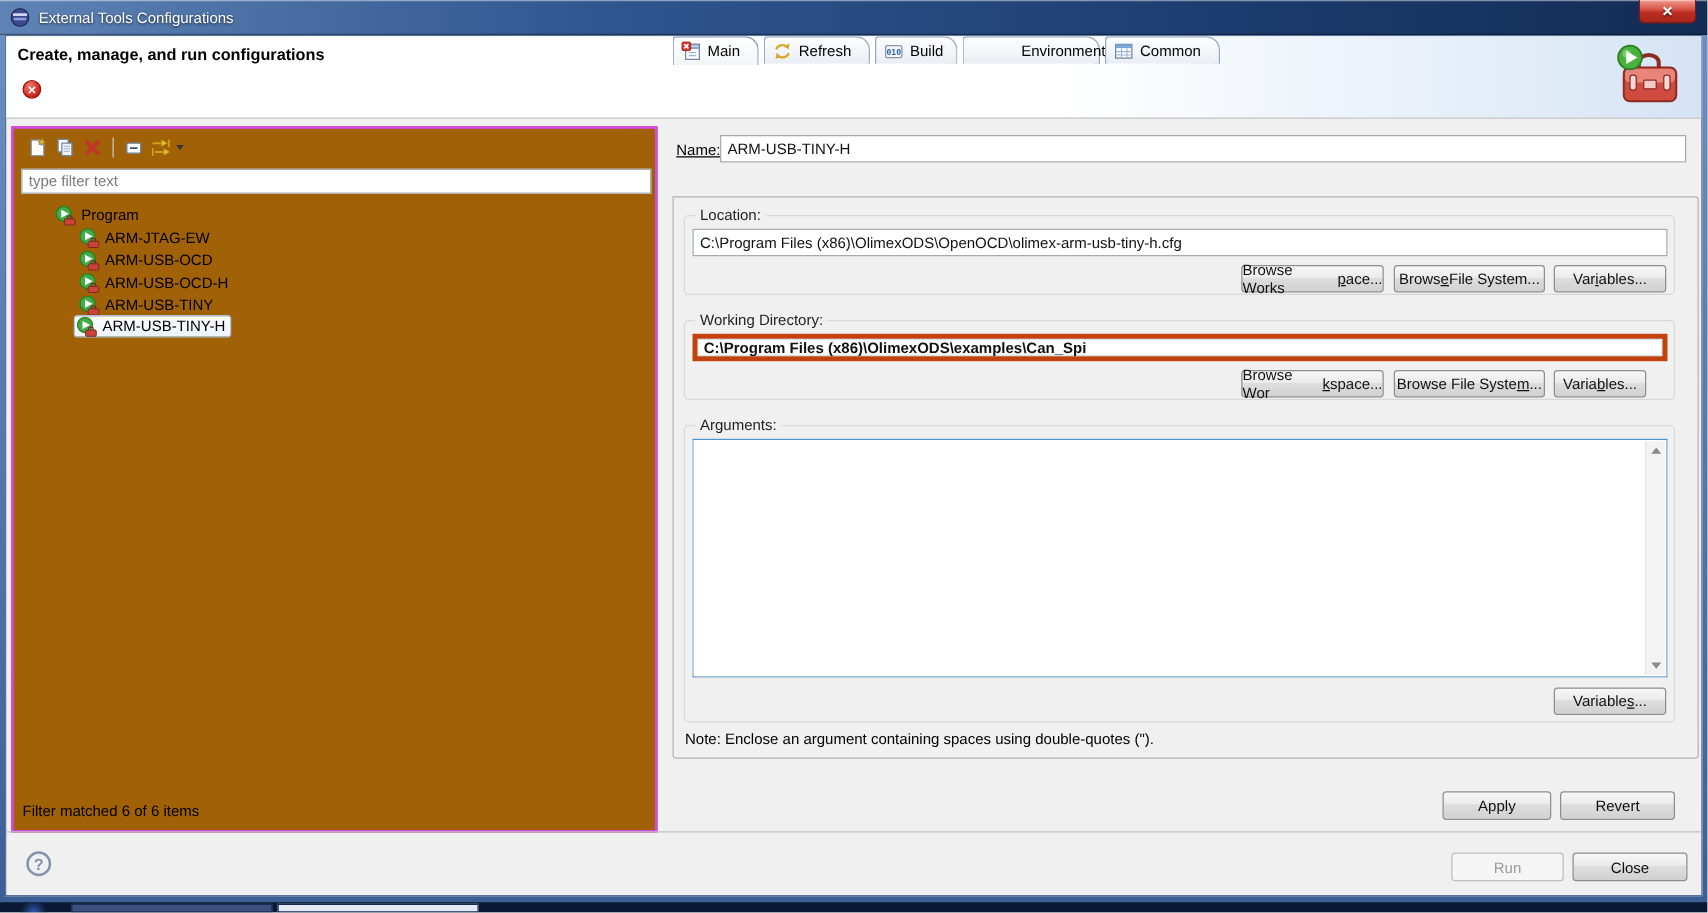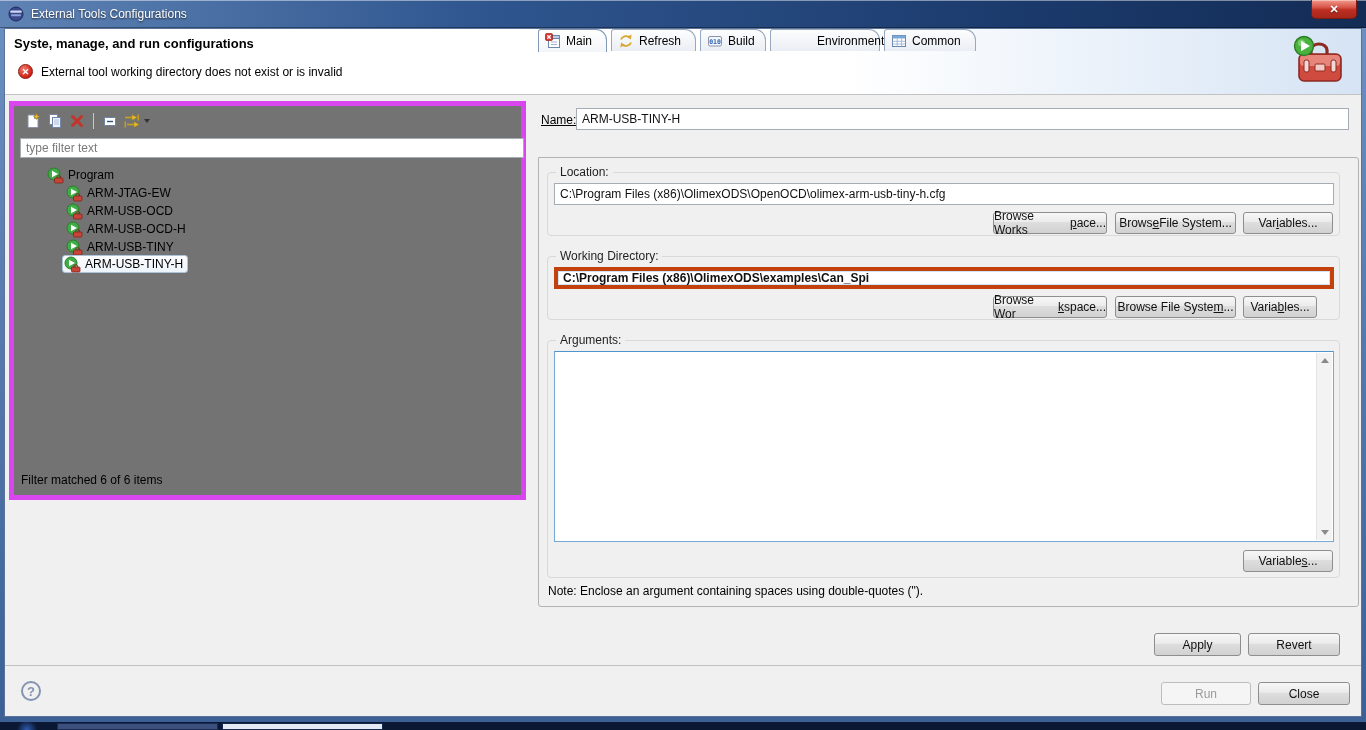--- a/index.html
+++ b/index.html
@@ -26,21 +26,21 @@
     border-bottom:1px solid #c3c3c3;}
   .banner-title{position:absolute;left:9px;top:7px;font-size:13px;font-weight:bold;color:#000;}
   .banner-error-row{position:absolute;left:13px;top:35px;display:flex;align-items:center;gap:8px;}
   .err-badge{width:15px;height:15px;border-radius:50%;
     background:radial-gradient(circle at 35% 30%,#f2796d,#cf2317 70%);
     border:1px solid #8e140b;color:#fff;font-size:9px;font-weight:bold;
     display:flex;align-items:center;justify-content:center;}
   .banner-error-text{font-size:12px;color:#000;}
   .banner-icon{position:absolute;right:14px;top:6px;}
   
-  .left-panel{position:absolute;left:4px;top:72px;width:517px;height:399px;background:#737373;border:5px solid #d946ef;}
+  .left-panel{position:absolute;left:4px;top:72px;width:517px;height:565px;background:#a16207;border:2px solid #d946ef;}
   .lp-toolbar{position:absolute;left:0;top:0;right:0;height:30px;display:flex;align-items:center;padding-left:9px;}
   .tb-btn{width:20px;height:20px;display:flex;align-items:center;justify-content:center;margin-right:2px;border-radius:3px;}
   .tb-sep{width:1px;height:16px;background:#c8c8c8;margin:0 6px 0 4px;}
   .tb-caret{width:0;height:0;border-left:3.5px solid transparent;border-right:3.5px solid transparent;border-top:4px solid #333;margin-left:3px;}
   .filter-input{position:absolute;left:6px;top:32px;width:504px;height:20px;border:1px solid #a5acb5;background:#fff;font:12px "Liberation Sans",sans-serif;padding:0 5px;color:#222;}
   .filter-input::placeholder{color:#7a7a7a;opacity:1;}
   .tree{position:absolute;left:0;top:56px;right:0;}
   .tree-row{position:absolute;height:18px;display:flex;align-items:center;gap:4px;font-size:12px;color:#000;}
   .tree-row.selected{border:1px solid #acc3da;border-radius:3px;background:linear-gradient(#fcfdfe,#edf4fb);padding:0 4px 0 1px;}
   .lp-status{position:absolute;left:7px;bottom:8px;font-size:12px;color:#000;}
@@ -92,24 +92,23 @@
     <span class="titlebar-text">External Tools Configurations</span>
     <div class="close-btn">
       <span>✕</span>
     </div>
   </div>
 
   <div class="dialog">
   <div class="dialog-inner">
 
     <div class="banner">
-      <div class="banner-title">Syste, manage, and run configurations</div>
+      <div class="banner-title">Create, manage, and run configurations</div>
       <div class="banner-error-row">
         <span class="err-badge">✕</span>
-        <span class="banner-error-text">External tool working directory does not exist or is invalid</span>
       </div>
       <span class="banner-icon">
         <svg width="58" height="56" viewBox="0 0 58 56">
           <path d="M22 20 v-5 a8 6 0 0 1 16 0 v5" fill="none" stroke="#8d2a22" stroke-width="3.2"></path>
           <rect x="10" y="19" width="42" height="27" rx="5" fill="#cf4a3f" stroke="#8d2a22" stroke-width="1.6"></rect>
           <rect x="11" y="20" width="40" height="11" rx="4" fill="#e8857b"></rect>
           <rect x="15" y="25" width="5" height="12" rx="2" fill="#f3d9d6" stroke="#8d2a22"></rect>
           <rect x="42" y="25" width="5" height="12" rx="2" fill="#f3d9d6" stroke="#8d2a22"></rect>
           <rect x="26" y="29" width="10" height="7" rx="1" fill="#f3c9c4" stroke="#8d2a22"></rect>
           <circle cx="15" cy="11" r="9.5" fill="#49b13d" stroke="#2c7d24" stroke-width="1.4"></circle>

